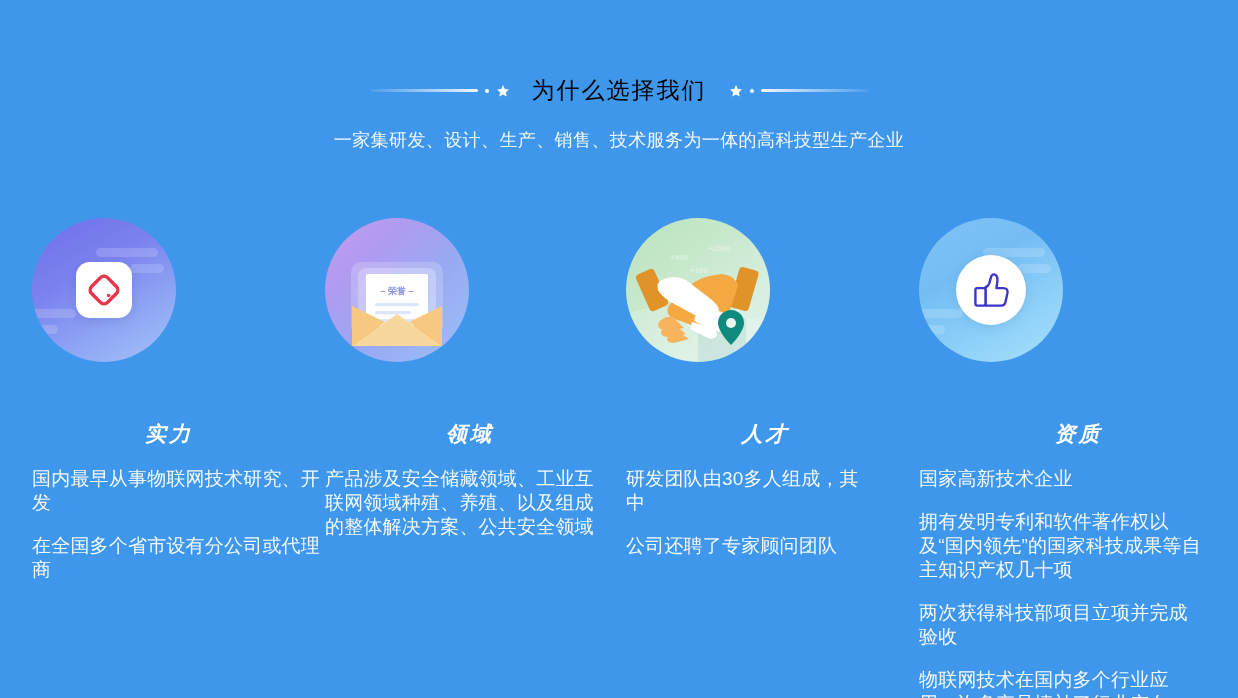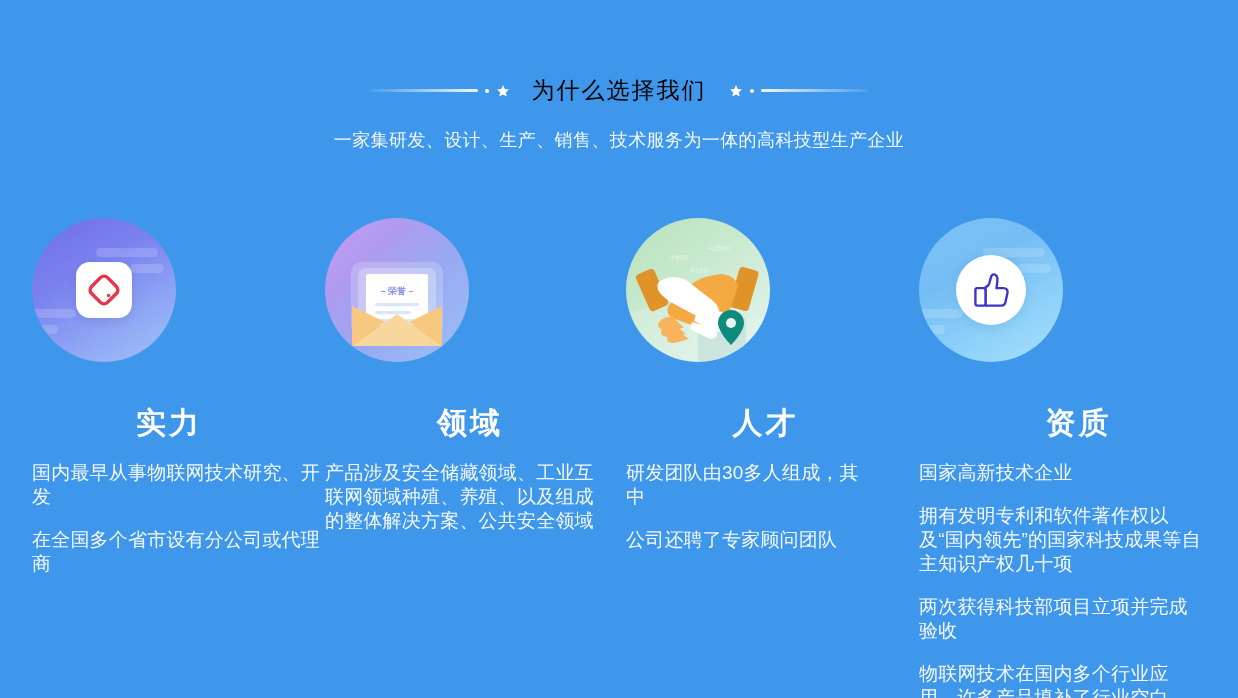--- a/index.html
+++ b/index.html
@@ -165,26 +165,27 @@
     width: 70px; height: 70px;
     background: #ffffff;
     border-radius: 50%;
     display: flex; align-items: center; justify-content: center;
     box-shadow: 0 3px 12px rgba(30,70,140,0.12);
   }
 
   
   .col-title {
     text-align: center;
-    font-size: 30px;
+    font-size: 21px;
     font-weight: 700;
     letter-spacing: 3px;
     color: #ffffff;
-    margin-top: 16px;
+    margin-top: 32px;
     line-height: 1.1;
+    font-style: italic;
   }
   .col-1 .col-title { padding-right: 6px; }
   .bullets {
     margin-top: 22px;
   }
   .col-1 .bullets { width: 288px; }
   .col-2 .bullets { width: 278px; }
   .col-3 .bullets { width: 248px; }
   .col-4 .bullets { width: 285px; }
 

